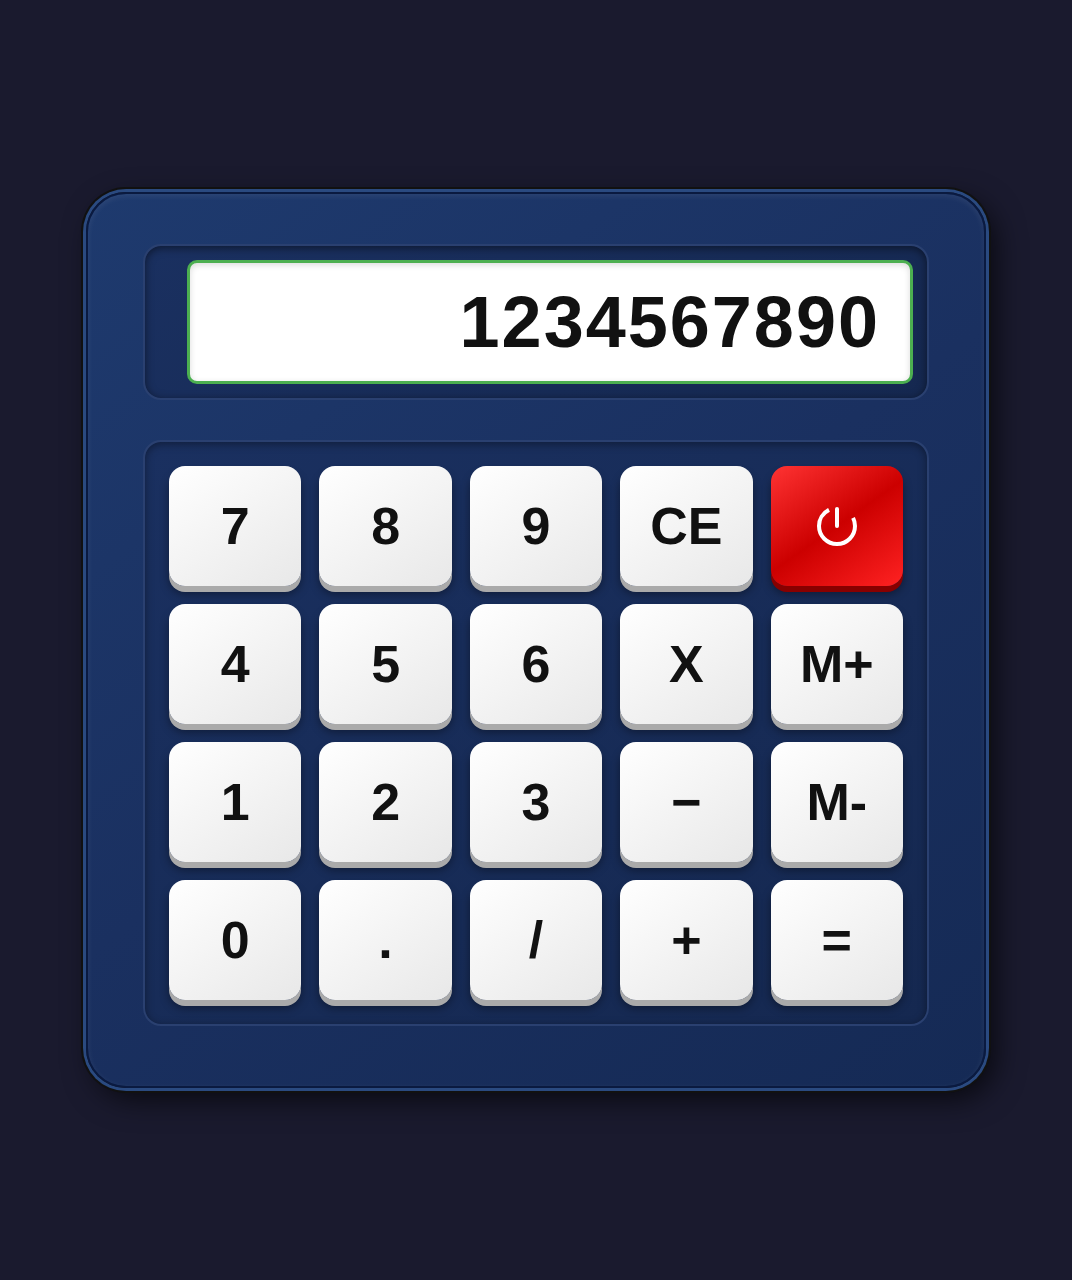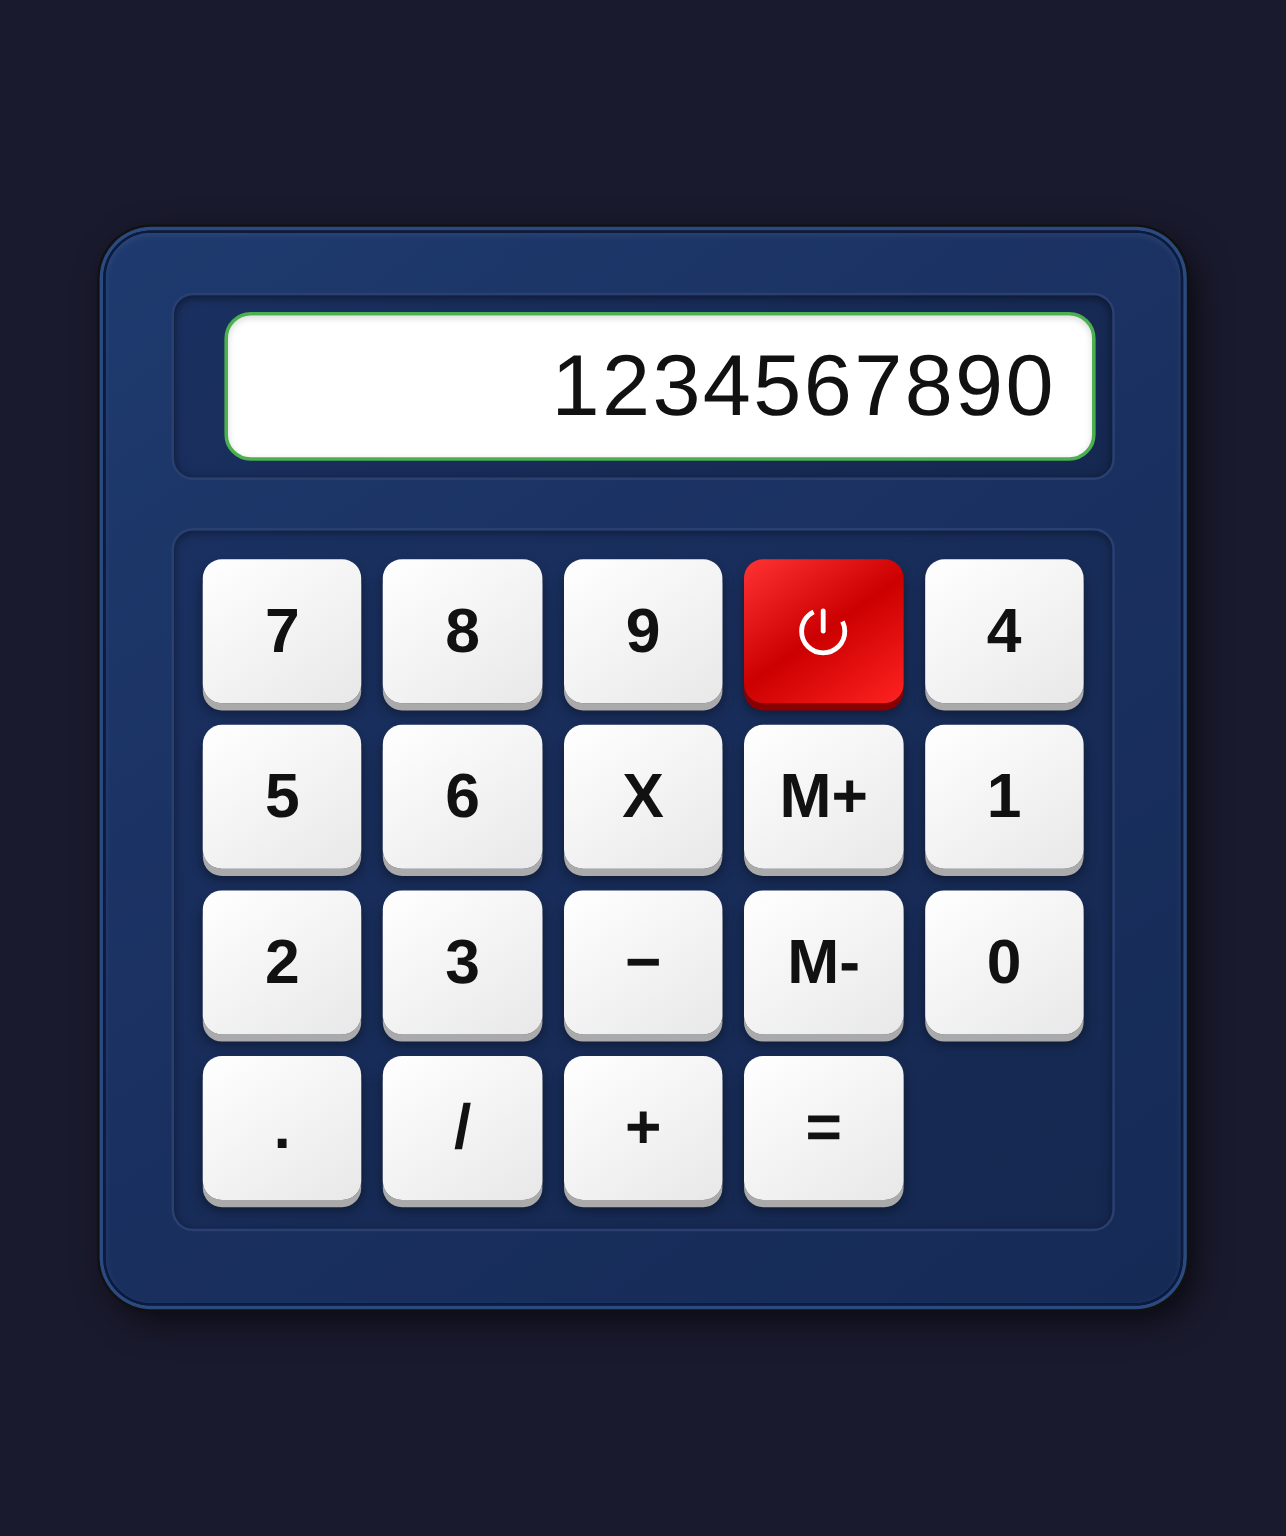--- a/index.html
+++ b/index.html
@@ -31,26 +31,26 @@
       background: linear-gradient(145deg, #1a3060, #152850);
       border-radius: 18px;
       padding: 14px;
       margin-bottom: 40px;
       border: 2px solid #2a4070;
       box-shadow: inset 0 2px 8px rgba(0,0,0,0.5);
     }
 
     .display {
       background: white;
-      border-radius: 22px;
+      border-radius: 10px;
       border: 3px solid #4CAF50;
       padding: 18px 30px;
       text-align: right;
       font-size: 72px;
-      font-weight: 400;
+      font-weight: 700;
       color: #111;
       letter-spacing: 2px;
       box-shadow: inset 0 2px 6px rgba(0,0,0,0.15);
       min-height: 110px;
       display: flex;
       align-items: center;
       justify-content: flex-end;
       margin-left: 28px;
     }
 
@@ -119,20 +119,21 @@
       <span>1234567890</span>
     </div>
   </div>
 
   <div class="keypad-wrapper">
     <div class="keypad">
 
       <button class="btn">7</button>
       <button class="btn">8</button>
       <button class="btn">9</button>
+      <button class="btn">CE</button>
       <button class="btn btn-power">
         <div class="power-icon">
           <svg viewBox="0 0 50 50" fill="none" xmlns="http://www.w3.org/2000/svg">
             <circle cx="25" cy="25" r="18" stroke="white" stroke-width="4" stroke-dasharray="90 28" stroke-dashoffset="14"></circle>
             <line x1="25" y1="8" x2="25" y2="25" stroke="white" stroke-width="4" stroke-linecap="round"></line>
           </svg>
         </div>
       </button>
 
       <button class="btn">4</button>

